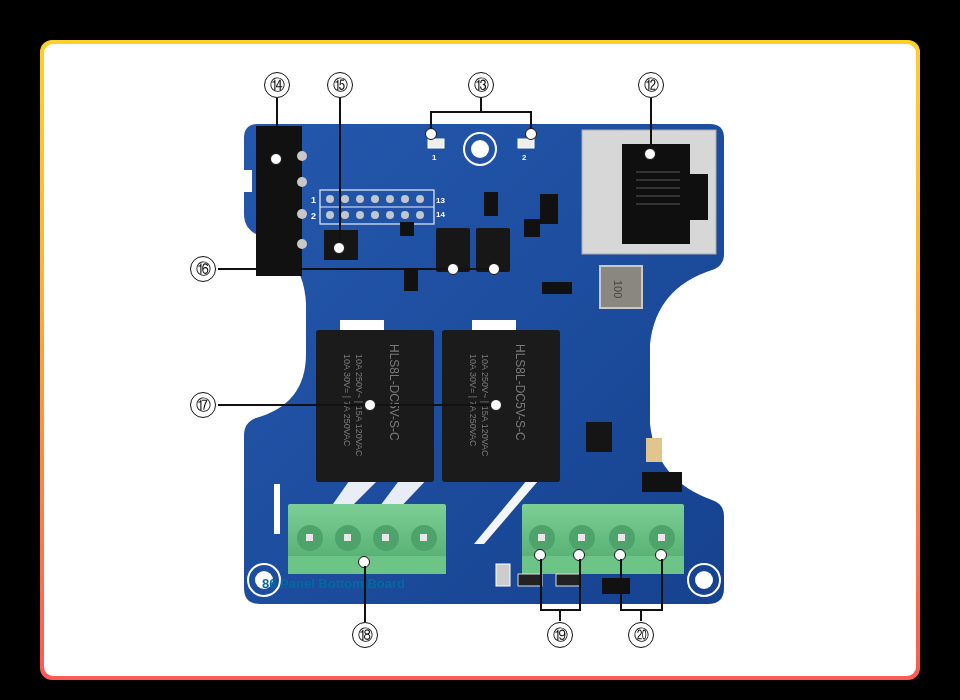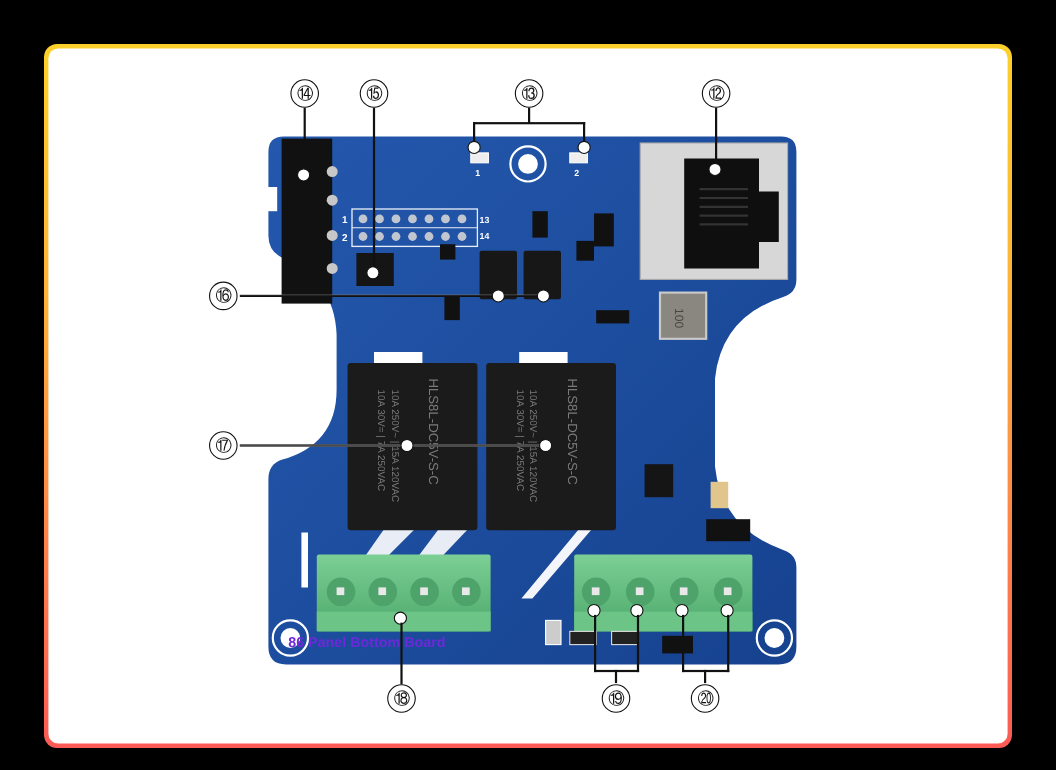--- a/index.html
+++ b/index.html
@@ -25,21 +25,21 @@
     background: #fff; color: #111; font-size: 15px; font-weight: 400;
     display: flex; align-items: center; justify-content: center; letter-spacing: -1px;
     font-family: "DejaVu Sans", sans-serif;
   }
   .line { position: absolute; background: #111; }
   .line-h { height: 2px; border-top: 1px solid #111; border-bottom: 1px solid #111; background: #fff; }
   .line-v { width: 2px; }
   .dot { position: absolute; width: 12px; height: 12px; border-radius: 50%; background: #fff; border: 1.5px solid #111; }
 
   .board-label {
-    position: absolute; color: #6d28d9; font-weight: 700; font-size: 13px;
+    position: absolute; color: #0369a1; font-weight: 700; font-size: 13px;
     font-family: "Liberation Sans", sans-serif; white-space: nowrap;
   }
 </style>
 </head>
 <body>
 
 <div class="frame">
   <div class="frame-inner">
 
     <svg class="pcb" viewBox="0 0 872 632" width="872" height="632">

